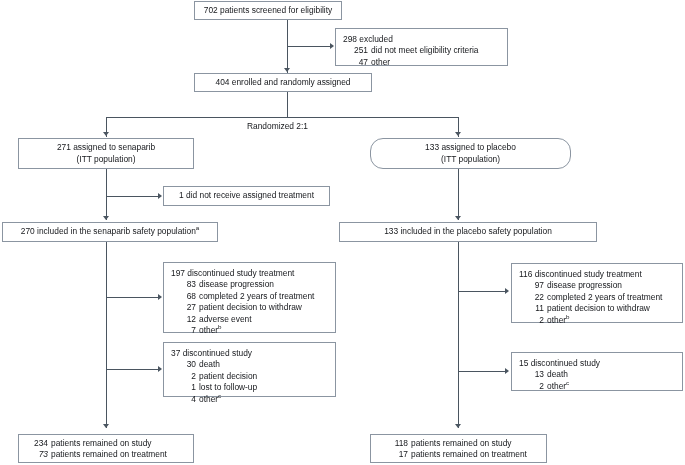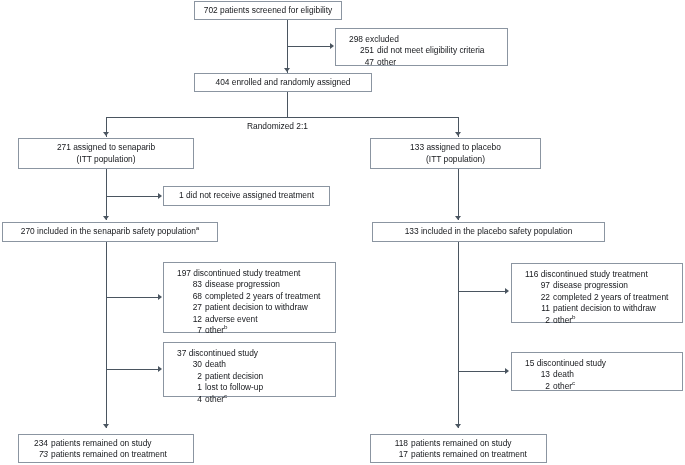--- a/index.html
+++ b/index.html
@@ -22,21 +22,21 @@
     color:#16181c;
   }
   .box.center{
     display:flex;
     flex-direction:column;
     align-items:center;
     justify-content:center;
     text-align:center;
   }
   .box.listbox{
-    padding:5px 6px 5px 13px;
+    padding:5px 6px 5px 7px;
   }
 
   
   .vline{position:absolute;width:1px;background:#4a5560;}
   .hline{position:absolute;height:1px;background:#4a5560;}
 
   
   .arrow-down{
     position:absolute;
     width:0;height:0;
@@ -110,21 +110,21 @@
   <div class="arrow-down" style="left:103px;top:132px;"></div>
 
   <div class="vline" style="left:458px;top:117px;height:20px;"></div>
   <div class="arrow-down" style="left:455px;top:132px;"></div>
 
   <div class="box center" style="left:18px;top:138px;width:176px;height:31px;">
     <span>271 assigned to senaparib</span>
     <span>(ITT population)</span>
   </div>
 
-  <div class="box center" style="left:370px;top:138px;width:171px;height:31px;">
+  <div class="box center" style="left:370px;top:138px;width:201px;height:31px;border-radius:13px;">
     <span>133 assigned to placebo</span>
     <span>(ITT population)</span>
   </div>
 
   <div class="vline" style="left:106px;top:169px;height:51px;"></div>
   <div class="arrow-down" style="left:103px;top:216px;"></div>
 
   <div class="hline" style="left:106px;top:196px;width:53px;"></div>
   <div class="arrow-right" style="left:158px;top:193px;"></div>
 
@@ -132,21 +132,21 @@
     <span>1 did not receive assigned treatment</span>
   </div>
 
   <div class="vline" style="left:458px;top:169px;height:51px;"></div>
   <div class="arrow-down" style="left:455px;top:216px;"></div>
 
   <div class="box center" style="left:2px;top:222px;width:216px;height:20px;">
     <span class="tight"><span>270 included in the senaparib safety population</span><sup>a</sup></span>
   </div>
 
-  <div class="box center" style="left:372px;top:222px;width:233px;height:20px;">
+  <div class="box center" style="left:339px;top:222px;width:258px;height:20px;">
     <span>133 included in the placebo safety population</span>
   </div>
 
   <div class="vline" style="left:106px;top:242px;height:186px;"></div>
   <div class="arrow-down" style="left:103px;top:424px;"></div>
 
   <div class="hline" style="left:106px;top:297px;width:53px;"></div>
   <div class="arrow-right" style="left:158px;top:294px;"></div>
 
   <div class="hline" style="left:106px;top:369px;width:53px;"></div>

